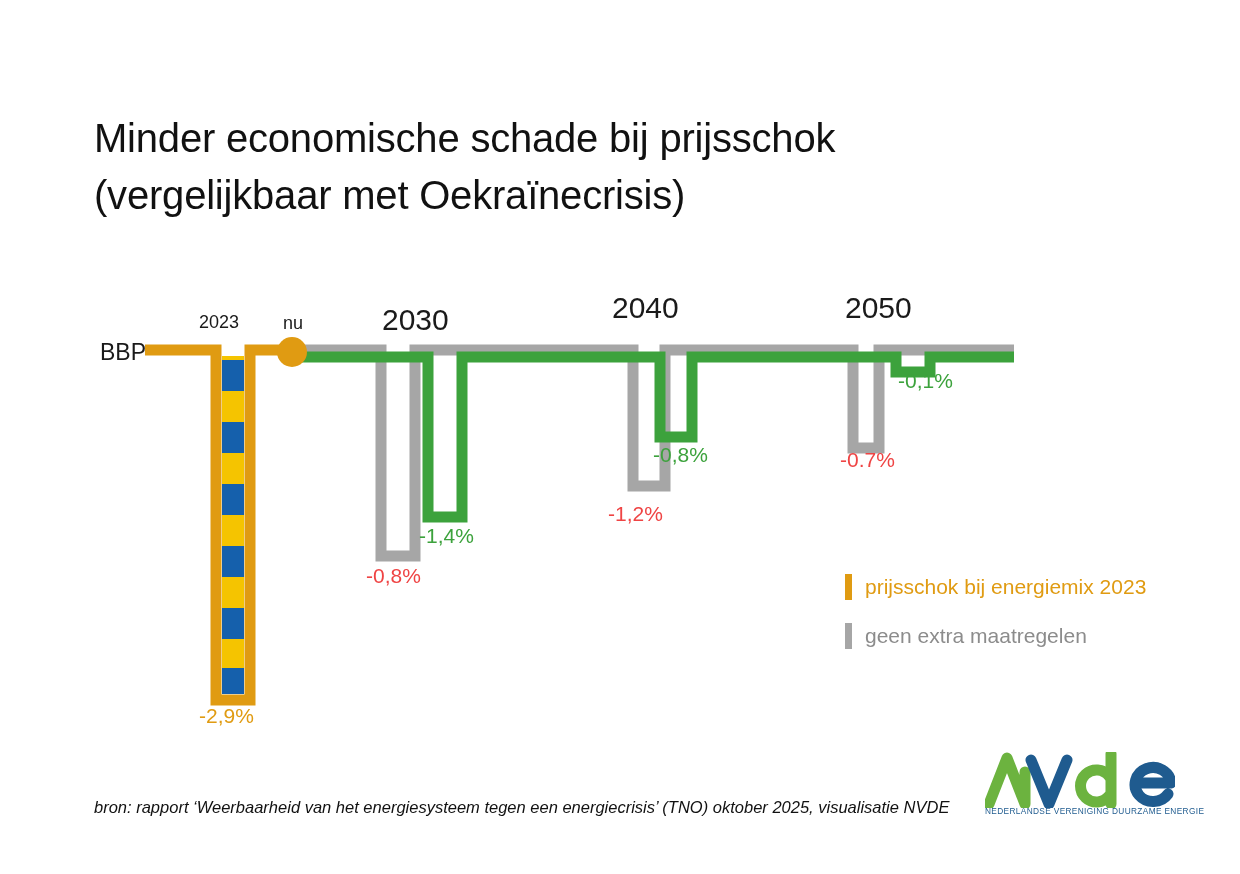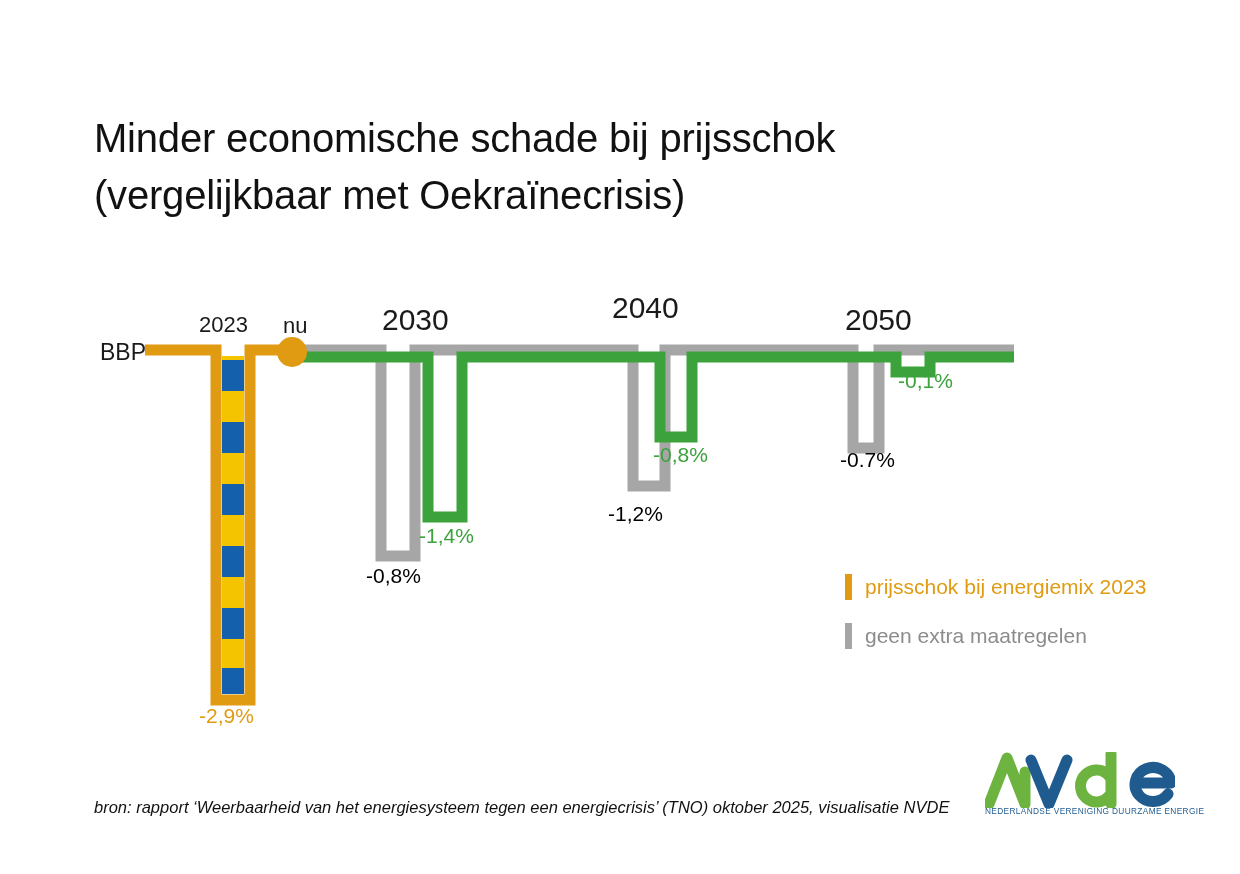--- a/index.html
+++ b/index.html
@@ -37,37 +37,37 @@
   }
   .chart-stage svg { display: block; }
 
   .axis-label {
     position: absolute;
     color: #1a1a1a;
     font-weight: 400;
     white-space: nowrap;
   }
   .axis-label.big { font-size: 30px; }
-  .axis-label.small { font-size: 22px; text-align: right; }
+  .axis-label.small { font-size: 18px; text-align: right; }
 
   .bbp-label {
     position: absolute;
     left: 100px;
     top: 339px;
     font-size: 23px;
     color: #1a1a1a;
   }
 
   .val-label {
     position: absolute;
     font-size: 21px;
     white-space: nowrap;
   }
   .val-orange { color: #e09b12; }
-  .val-gray   { color: #000000; }
+  .val-gray   { color: #ef4444; }
   .val-green  { color: #3ca23c; }
 
   .legend {
     position: absolute;
     left: 845px;
     top: 562px;
     width: 340px;
   }
   .legend-row {
     display: flex;
@@ -154,21 +154,21 @@
     <circle cx="292" cy="352" r="15" fill="#e09b12"></circle>
   </svg>
 </div>
 
 <div class="bbp-label">BBP</div>
 
 <div class="axis-label small" style="left:199px; top:312px;">2023</div>
 <div class="axis-label small" style="left:283px; top:313px;">nu</div>
 <div class="axis-label big" style="left:382px; top:303px;">2030</div>
 <div class="axis-label big" style="left:612px; top:291px;">2040</div>
-<div class="axis-label big" style="left:845px; top:303px;">2050</div>
+<div class="axis-label big" style="left:845px; top:291px;">2050</div>
 
 <div class="val-label val-orange" style="left:199px; top:704px;">-2,9%</div>
 
 <div class="val-label val-gray" style="left:366px; top:564px;">-0,8%</div>
 <div class="val-label val-green" style="left:419px; top:524px;">-1,4%</div>
 
 <div class="val-label val-gray" style="left:608px; top:502px;">-1,2%</div>
 <div class="val-label val-green" style="left:653px; top:443px;">-0,8%</div>
 
 <div class="val-label val-gray" style="left:840px; top:448px;">-0.7%</div>

